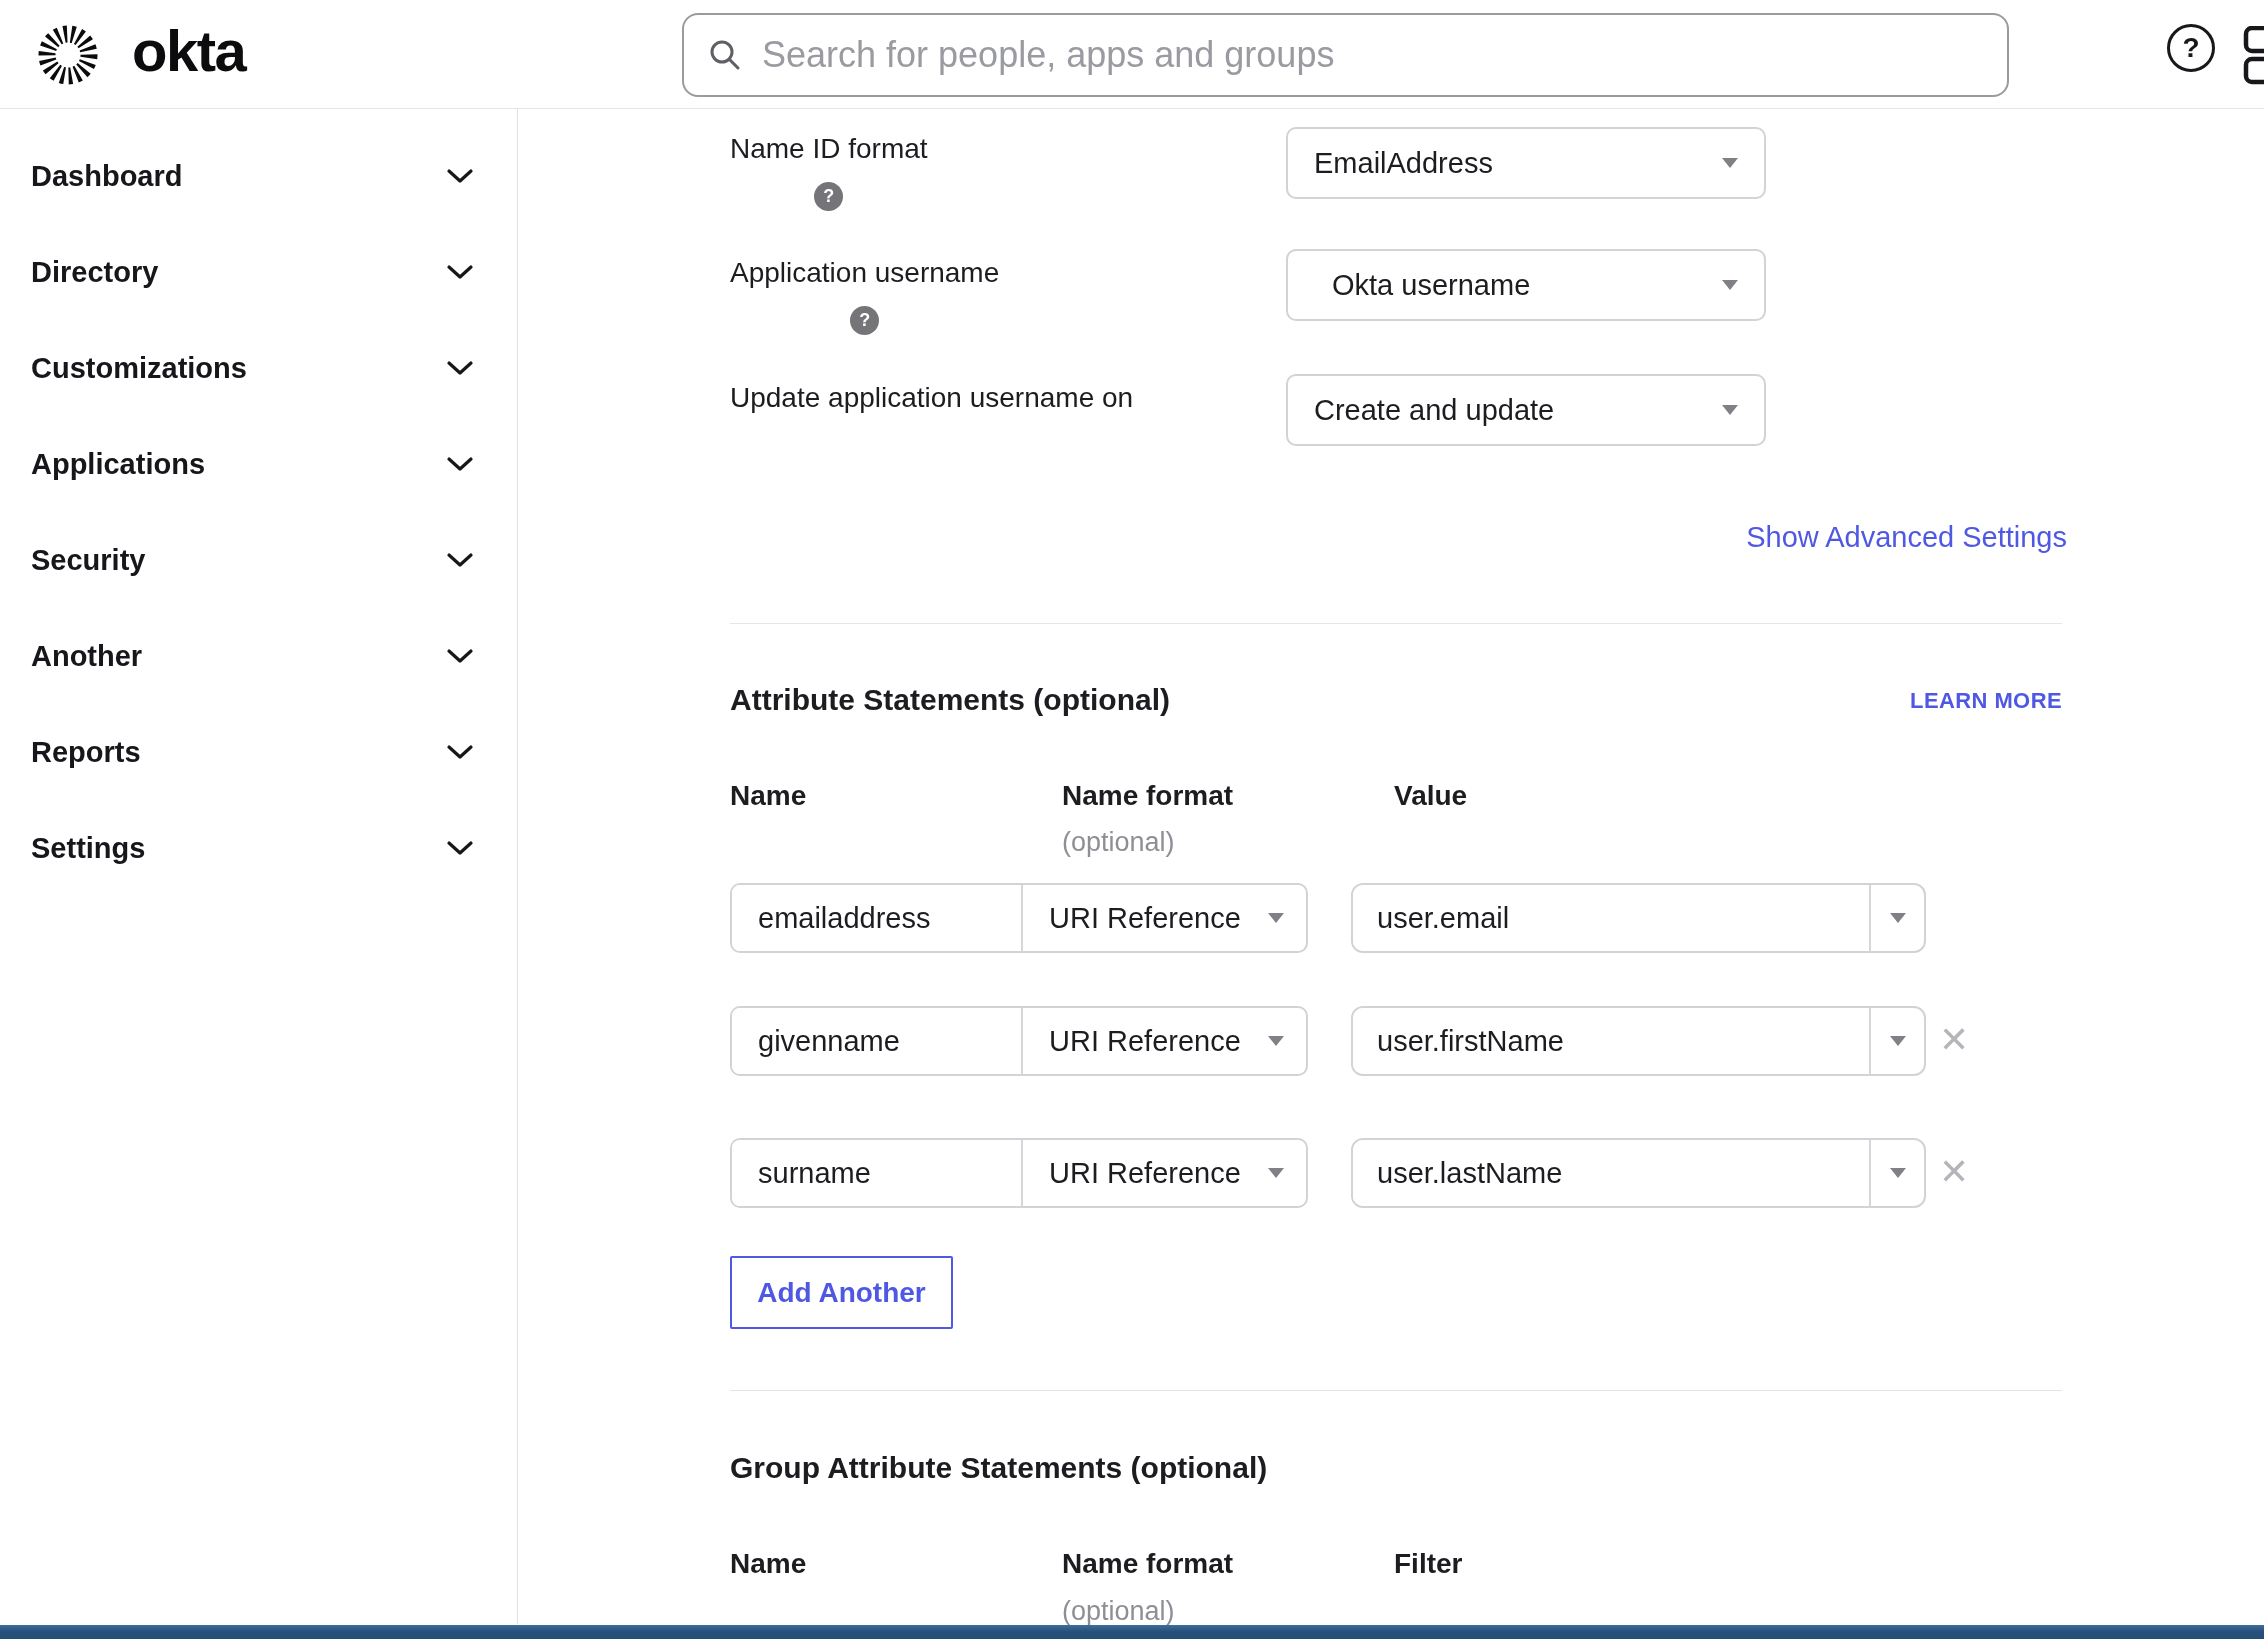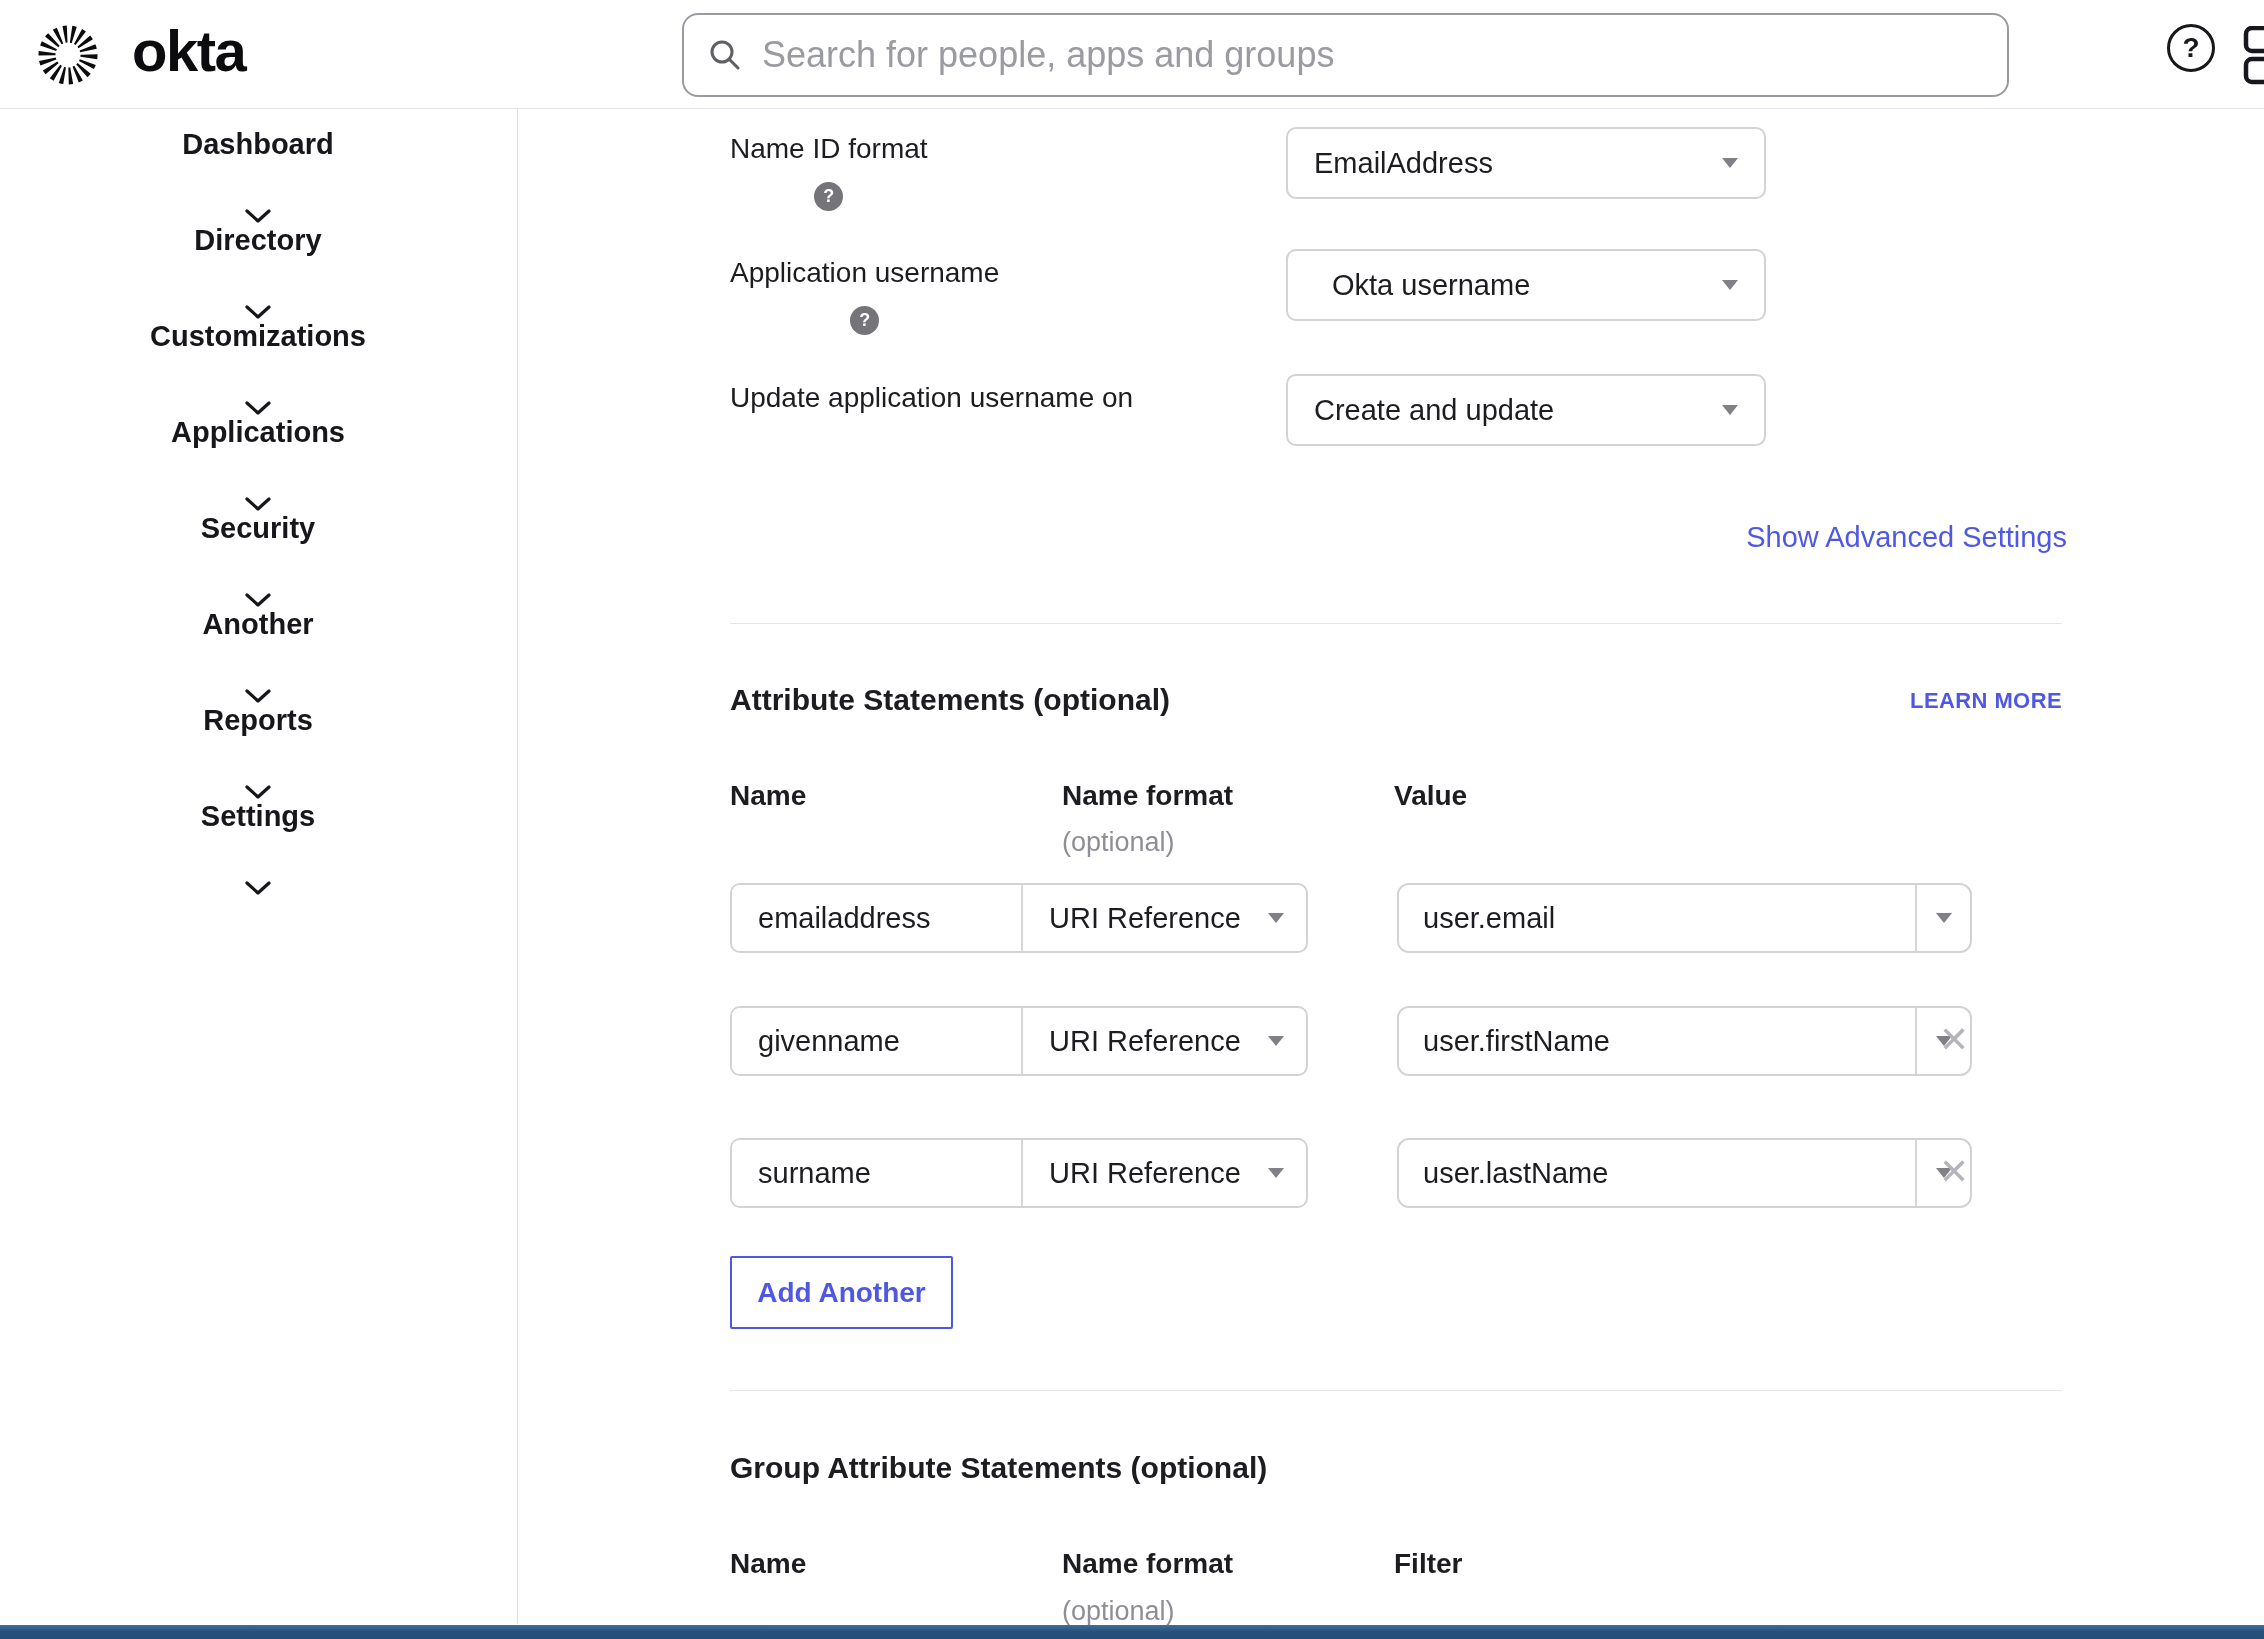--- a/index.html
+++ b/index.html
@@ -49,21 +49,21 @@
     font-size:28px;font-weight:700;color:#17171c;cursor:pointer;
   }
   .apps-grid{position:absolute;left:2243px;top:26px;width:60px;height:60px;}
   
   .sidebar{
     position:absolute;left:0;top:109px;width:518px;height:1515px;
     background:#fff;border-right:1px solid #dfdfe4;padding-top:19px;
   }
   .side-item{
     height:96px;display:flex;align-items:center;justify-content:space-between;
-    padding:0 43px 0 42px;cursor:pointer;flex-direction:column;
+    padding:0 43px 0 31px;cursor:pointer;
   }
   .side-item span.lbl{font-size:29px;font-weight:700;color:#16161b;}
   
   .content-left-line{position:absolute;left:680px;top:109px;width:1px;height:1515px;background:#dfdfe4;}
   .content-right-line{position:absolute;left:2110px;top:109px;width:1px;height:1515px;background:#dfdfe4;}
   .main{position:absolute;left:680px;top:109px;width:1431px;height:1515px;background:#fff;}
 
   .field-label{
     position:absolute;left:50px;display:flex;align-items:center;gap:17px;
     font-size:28px;color:var(--ink);flex-direction:column;
@@ -108,21 +108,21 @@
     padding:0 26px;font-family:"Liberation Sans", sans-serif;
   }
   .fmt-seg{
     flex:1;border-left:2px solid #d6d6db;display:flex;align-items:center;
     padding:0 22px 0 26px;gap:14px;cursor:pointer;
   }
   .fmt-seg .val{font-size:29px;color:var(--ink);flex:1;}
   .val-combo{
     position:absolute;left:671px;top:0;width:575px;height:70px;
     border:2px solid var(--border-gray);border-radius:12px;background:#fff;
-    display:flex;align-items:stretch;overflow:hidden;margin-left:46px;
+    display:flex;align-items:stretch;overflow:hidden;
   }
   .val-combo input{
     flex:1;border:none;outline:none;font-size:29px;color:var(--ink);
     padding:0 24px;font-family:"Liberation Sans", sans-serif;
   }
   .val-btn{
     width:55px;border-left:2px solid #d6d6db;display:flex;align-items:center;
     justify-content:center;cursor:pointer;
   }
   .remove-x{

